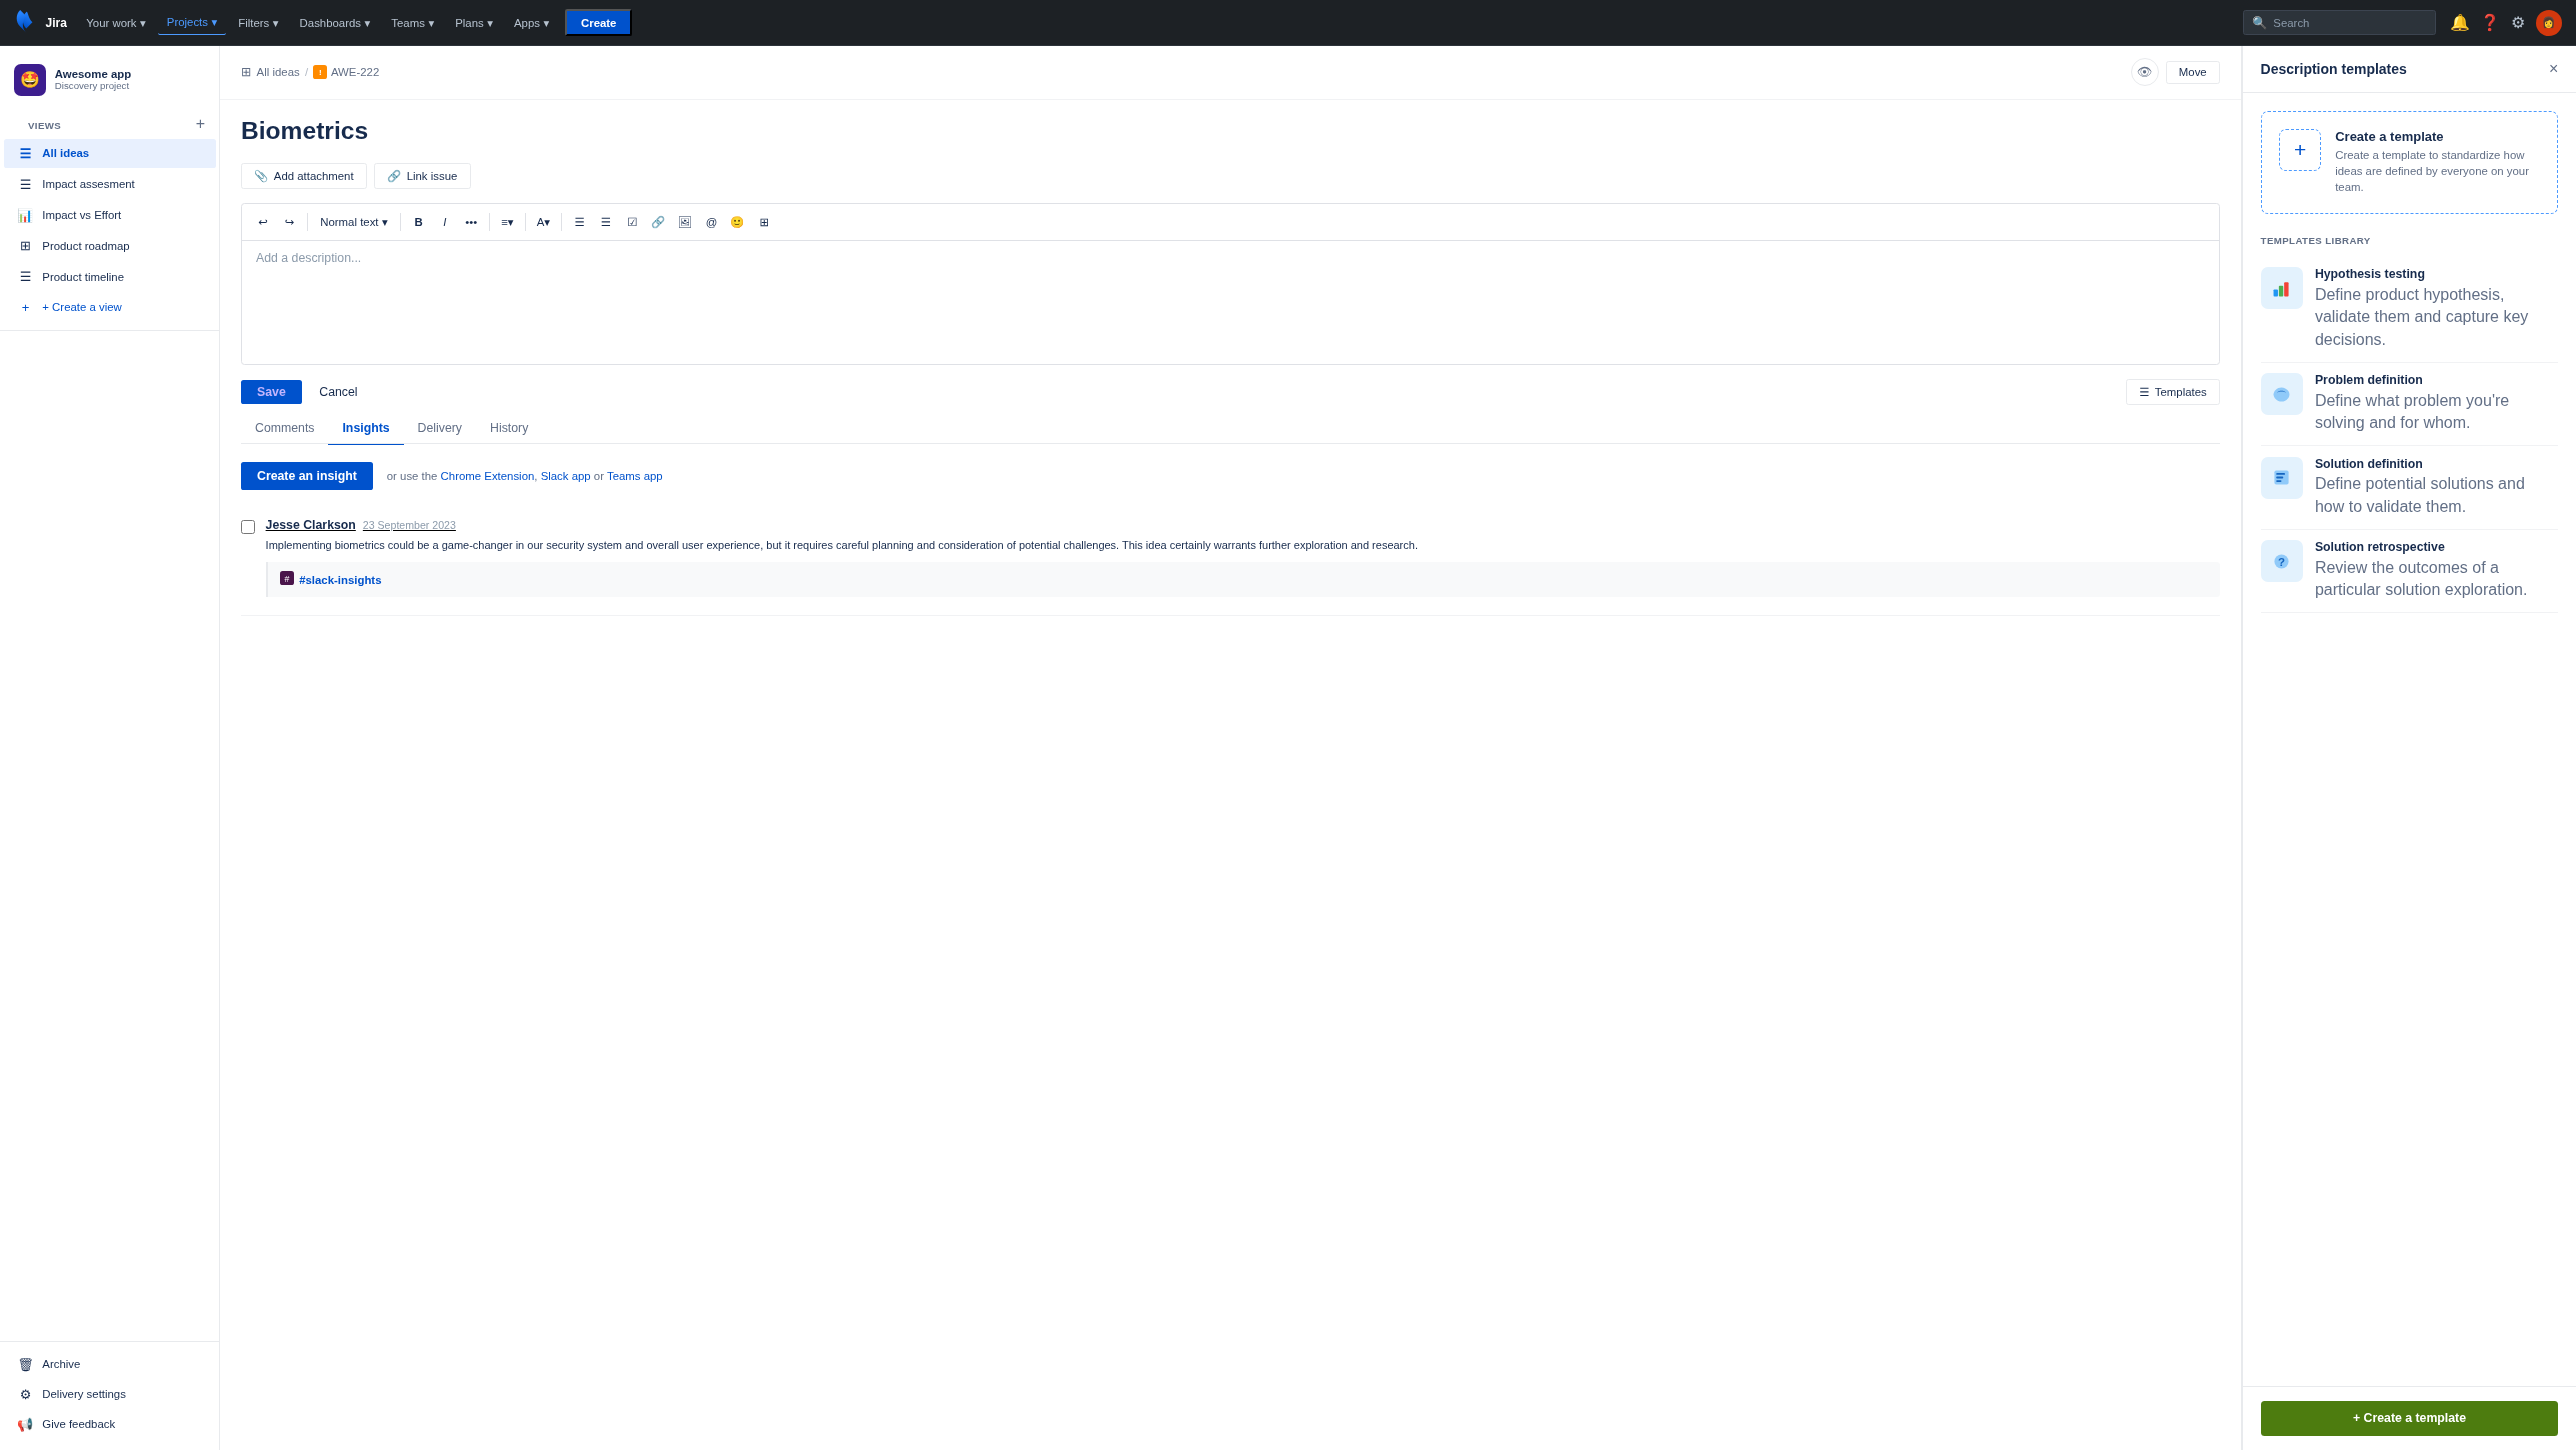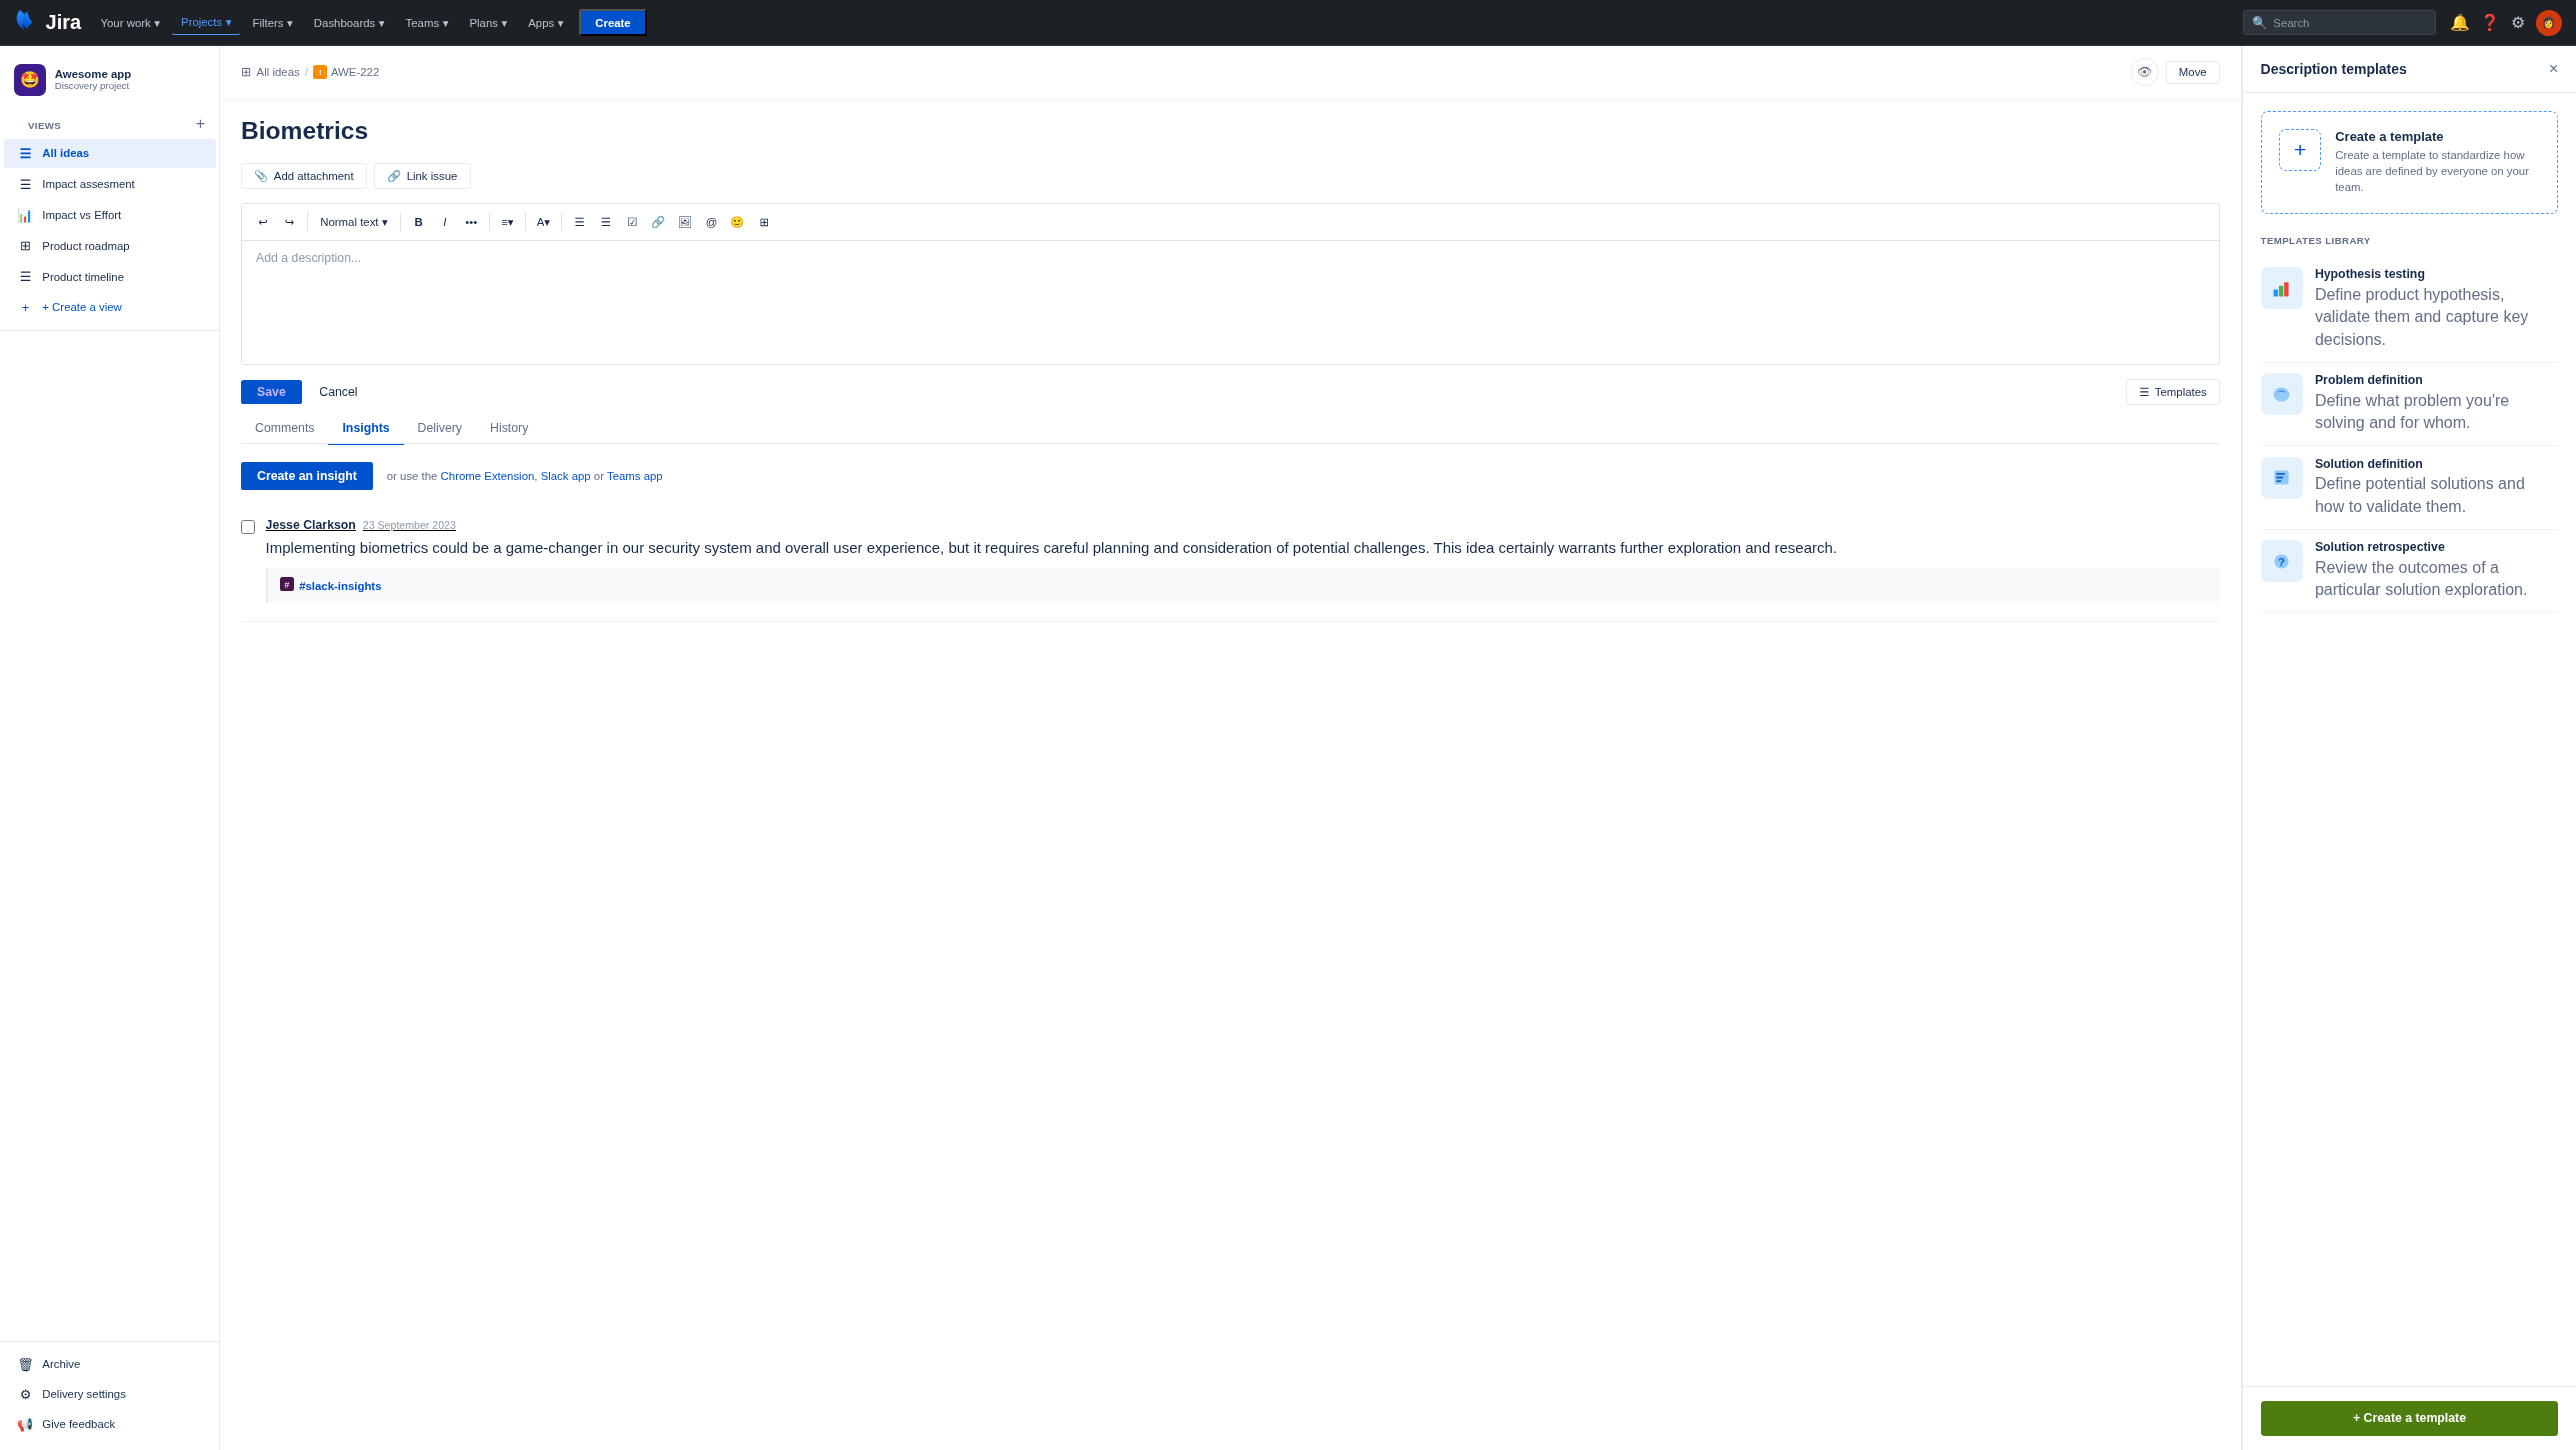--- a/index.html
+++ b/index.html
@@ -139,21 +139,21 @@
     .insight-links { font-size: 11.4px; color: #626f86; }
     .insight-links a { color: #0052cc; text-decoration: none; }
 
     
     .insight-card { display: flex; gap: 10.6px; padding: 10.6px 0; border-bottom: 0.9px solid #f1f2f4; }
     .insight-checkbox { width: 14px; height: 14px; border: 1.3px solid #b3bac5; border-radius: 2.6px; flex-shrink: 0; margin-top: 1.8px; cursor: pointer; }
     .insight-body { flex: 1; }
     .insight-header { display: flex; align-items: center; gap: 7px; margin-bottom: 5.3px; text-decoration: underline; }
     .insight-author { font-weight: 600; font-size: 12.3px; color: #172b4d; }
     .insight-date { font-size: 10.6px; color: #8c9bab; }
-    .insight-text { font-size: 15px; color: #172b4d; line-height: 1.5; margin-bottom: 8.8px; }
+    .insight-text { font-size: 11px; color: #172b4d; line-height: 1.5; margin-bottom: 8.8px; }
     .slack-ref { display: flex; align-items: center; gap: 5.3px; padding: 8.8px 12.3px; background: #f8f9fa; border-left: 2.6px solid #e8eaed; border-radius: 0 3.5px 3.5px 0; margin-bottom: 7px; }
     .slack-icon { font-size: 14px; }
     .slack-channel { color: #0052cc; font-size: 11.4px; font-weight: 600; cursor: pointer; }
     .slack-body-text { font-size: 11.4px; color: #172b4d; line-height: 1.5; }
 
     
     .right-panel {
       width: 334px; min-width: 334px; background: #fff;
       border-left: 0.9px solid #e8eaed;
       display: flex; flex-direction: column;
@@ -219,21 +219,21 @@
         <linearGradient id="j1" x1="22" y1="4" x2="14" y2="22" gradientUnits="userSpaceOnUse">
           <stop stop-color="#2684FF"></stop>
           <stop offset="1" stop-color="#0052CC"></stop>
         </linearGradient>
         <linearGradient id="j2" x1="10" y1="4" x2="16" y2="22" gradientUnits="userSpaceOnUse">
           <stop stop-color="#2684FF"></stop>
           <stop offset="1" stop-color="#0052CC"></stop>
         </linearGradient>
       </defs>
     </svg>
-    <span style="color:#fff; font-size:20px; font-weight:700;">Jira</span>
+    <span style="color:#fff; font-size:12px; font-weight:700;">Jira</span>
   </div>
 
   <div class="nav-item">
     <span>Your work</span>
     <span>▾</span>
   </div>
   <div class="nav-item active">
     <span>Projects</span>
     <span>▾</span>
   </div>

